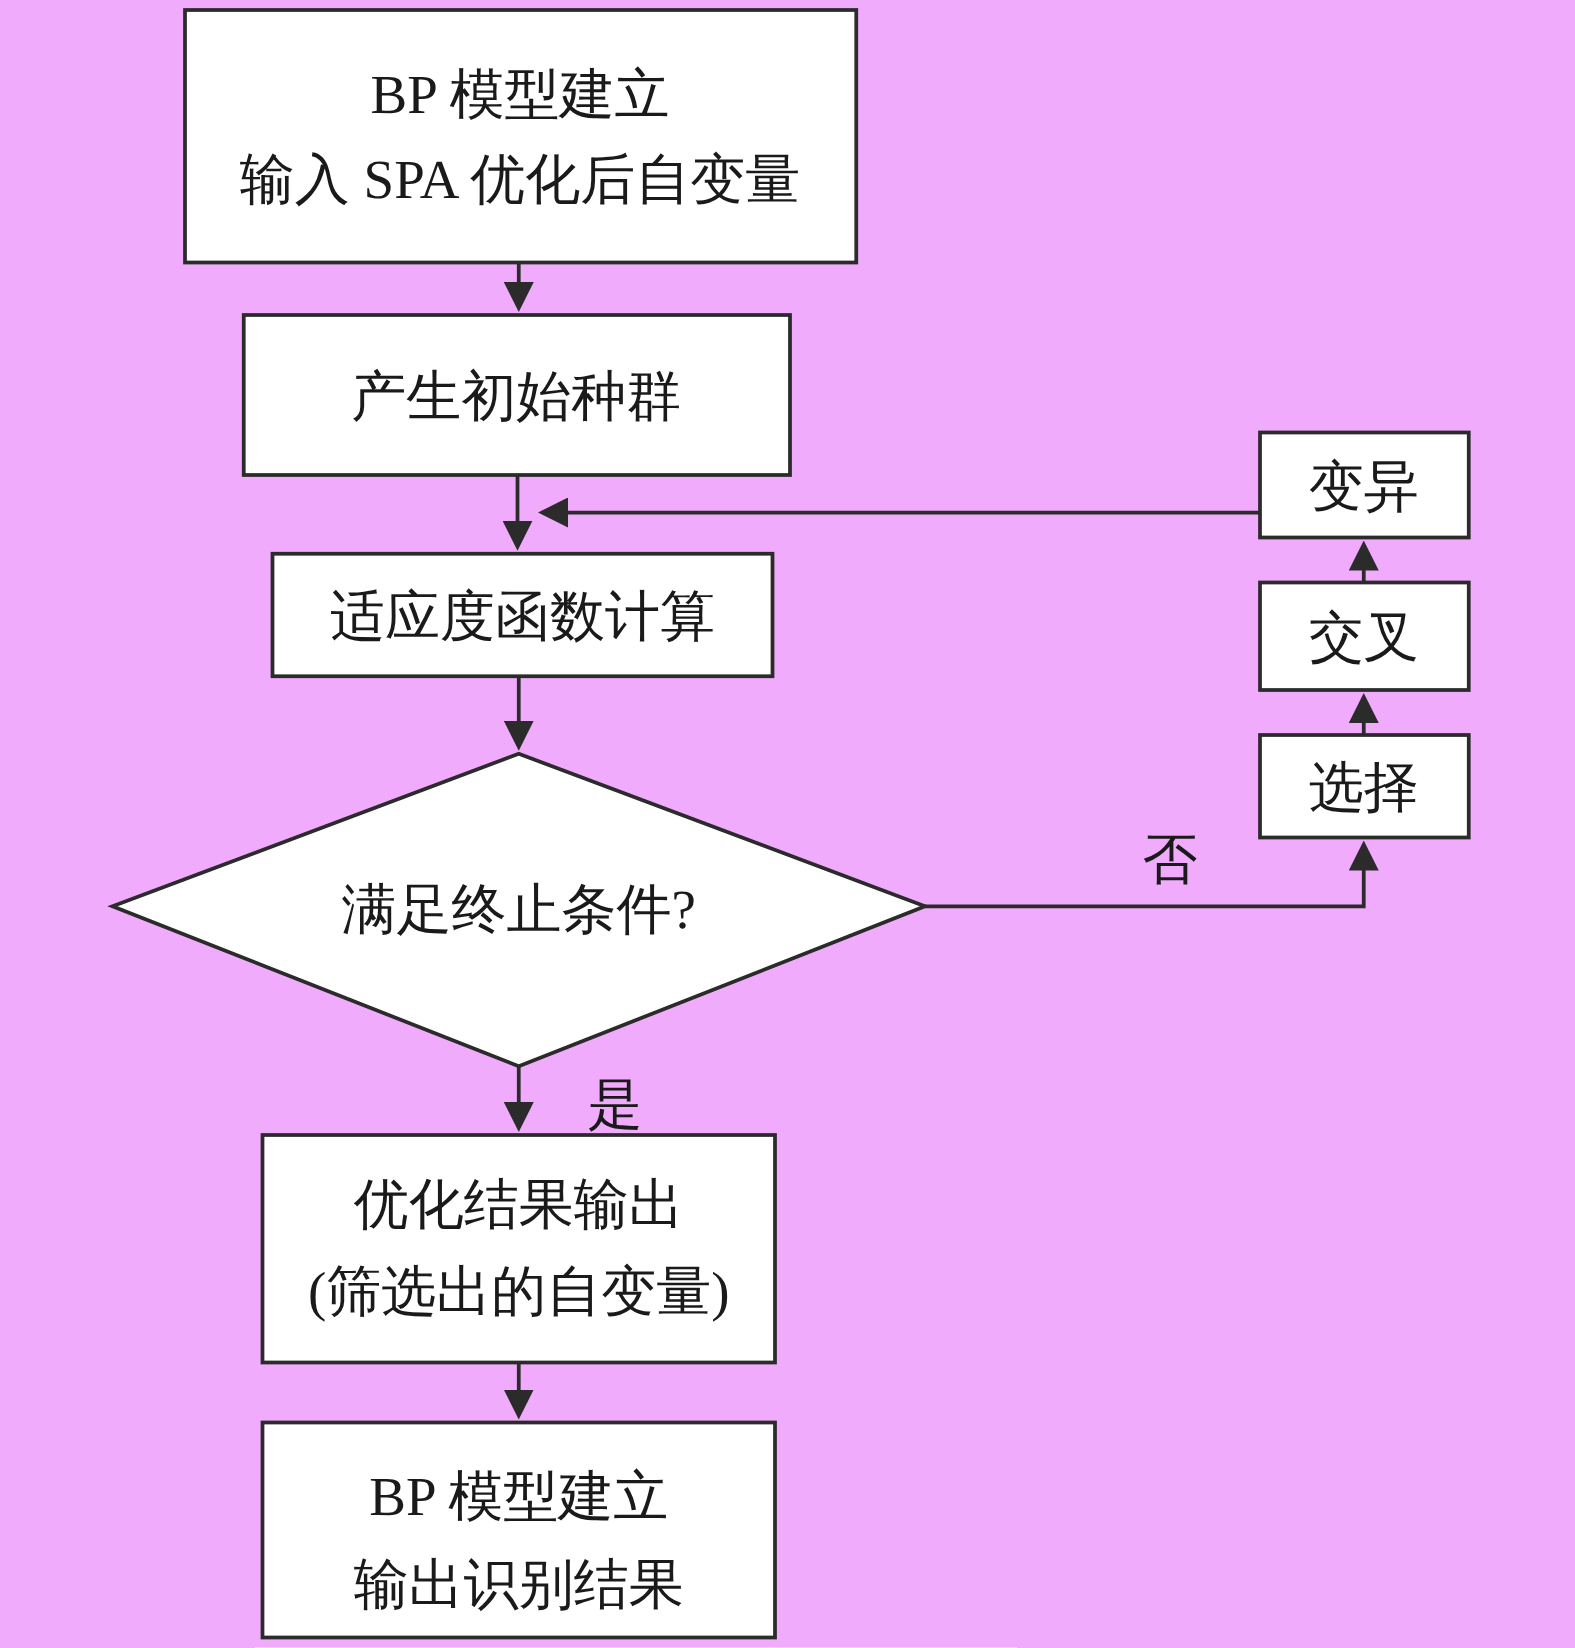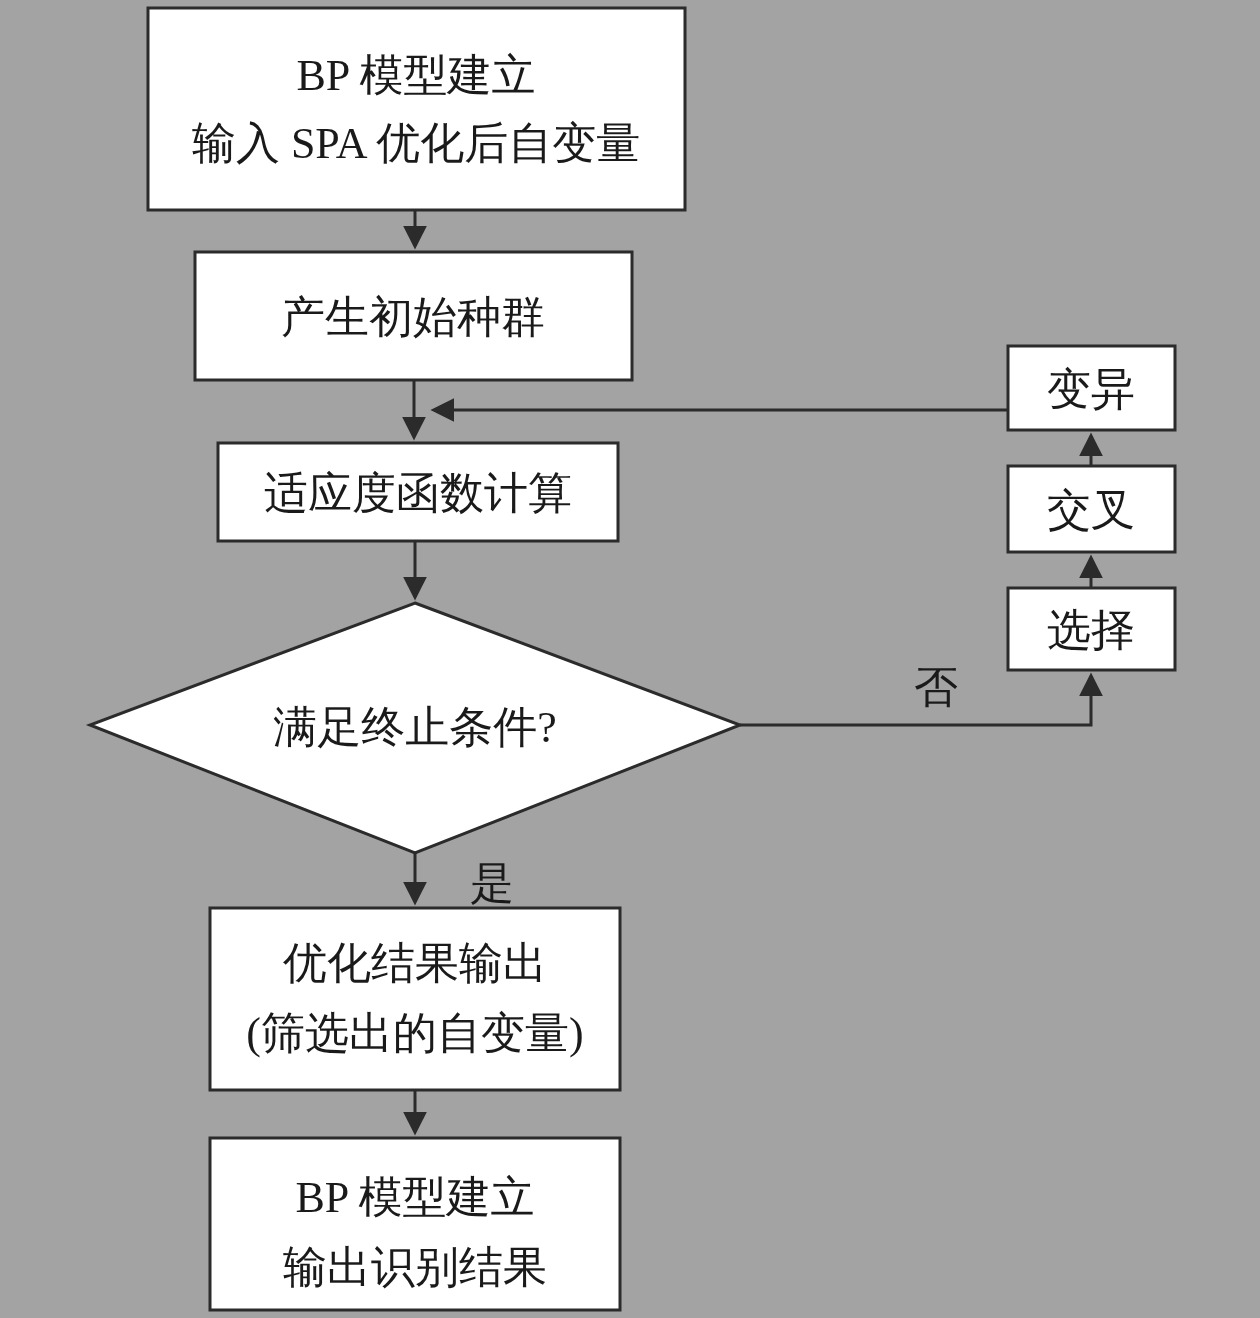--- a/index.html
+++ b/index.html
@@ -4,21 +4,21 @@
 <style>
   html, body {
     margin: 0;
     padding: 0;
     background: #ffffff;
   }
   .canvas {
     width: 1260px;
     height: 1318px;
     position: relative;
-    background: #a3a3a3;
+    background: #f0abfc;
     font-family: "Liberation Serif", "DejaVu Serif", serif;
   }
   svg {
     display: block;
   }
   .node {
     fill: #ffffff;
     stroke: #2b2b2b;
     stroke-width: 3px;
   }

